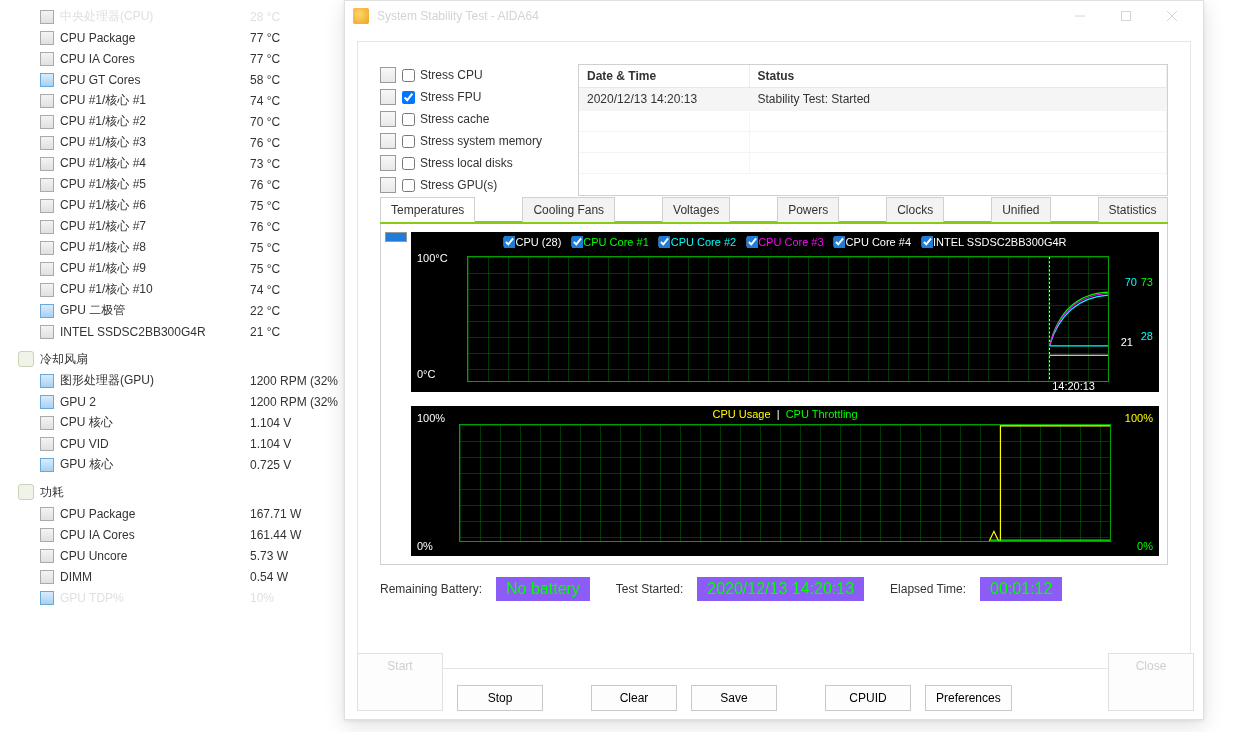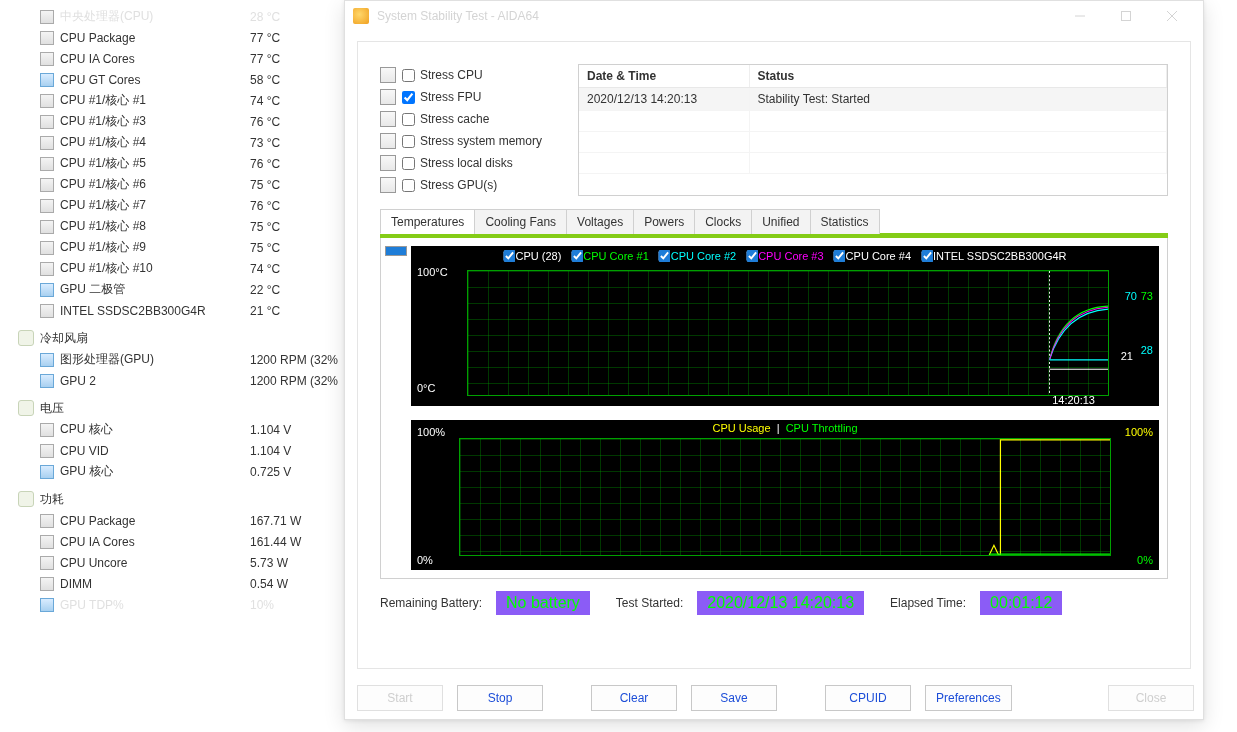--- a/index.html
+++ b/index.html
@@ -131,22 +131,22 @@
 .status-table td {
   padding: 4px 8px;
   border-bottom: 1px solid #f4f4f4;
   border-right: 1px solid #f4f4f4;
 }
 .status-table tr.hilite td { background: #f5f5f5; }
 .status-table .empty-row td { height: 21px; }
 
 .tabbar {
   display: flex;
-  margin-top: 12px;
-  border-bottom: 5px solid #84cc16;
+  border-bottom: 3px solid #84cc16;
+  gap: 48px;
 }
 .tab {
   padding: 5px 10px 4px 10px;
   border: 1px solid #d0d0d0;
   border-bottom: none;
   background: #f3f3f3;
   margin-right: -1px;
   position: relative;
   top: 1px;
 }
@@ -257,21 +257,21 @@
   gap: 14px;
 }
 .btnbar .btn {
   min-width: 86px;
   text-align: center;
   padding: 5px 10px;
   border: 1px solid #e0e0e0;
   background: #fdfdfd;
   color: #cfcfcf;
 }
-.btnbar .btn.en { color: #1d4ed8; border-color: #c8c8c8; }
+.btnbar .btn.en { color: #000000; border-color: #c8c8c8; margin-top: 32px; }
 .btnbar .spacer { flex: 1; }
 </style>
 </head>
 <body>
 
 <div class="bg-tree">
   <div class="tree-row dim">
     <span class="ico"></span>
     <span class="lbl">中央处理器(CPU)</span>
     <span class="val">28 °C</span>
@@ -292,20 +292,25 @@
         <span class="lbl">CPU GT Cores</span>
         <span class="val">58 °C</span>
       </div>
       <div class="tree-row">
         <span class="ico "></span>
         <span class="lbl">CPU #1/核心 #1</span>
         <span class="val">74 °C</span>
       </div>
       <div class="tree-row">
         <span class="ico "></span>
+        <span class="lbl">CPU #1/核心 #2</span>
+        <span class="val">70 °C</span>
+      </div>
+      <div class="tree-row">
+        <span class="ico "></span>
         <span class="lbl">CPU #1/核心 #3</span>
         <span class="val">76 °C</span>
       </div>
       <div class="tree-row">
         <span class="ico "></span>
         <span class="lbl">CPU #1/核心 #4</span>
         <span class="val">73 °C</span>
       </div>
       <div class="tree-row">
         <span class="ico "></span>
@@ -355,24 +360,20 @@
       </div>
       <div class="tree-row">
         <span class="ico blue"></span>
         <span class="lbl">图形处理器(GPU)</span>
         <span class="val">1200 RPM  (32%</span>
       </div>
       <div class="tree-row">
         <span class="ico blue"></span>
         <span class="lbl">GPU 2</span>
         <span class="val">1200 RPM  (32%</span>
-      </div>
-      <div class="tree-section">
-        <span class="sico"></span>
-        <span>电压</span>
       </div>
       <div class="tree-row">
         <span class="ico "></span>
         <span class="lbl">CPU 核心</span>
         <span class="val">1.104 V</span>
       </div>
       <div class="tree-row">
         <span class="ico "></span>
         <span class="lbl">CPU VID</span>
         <span class="val">1.104 V</span>

